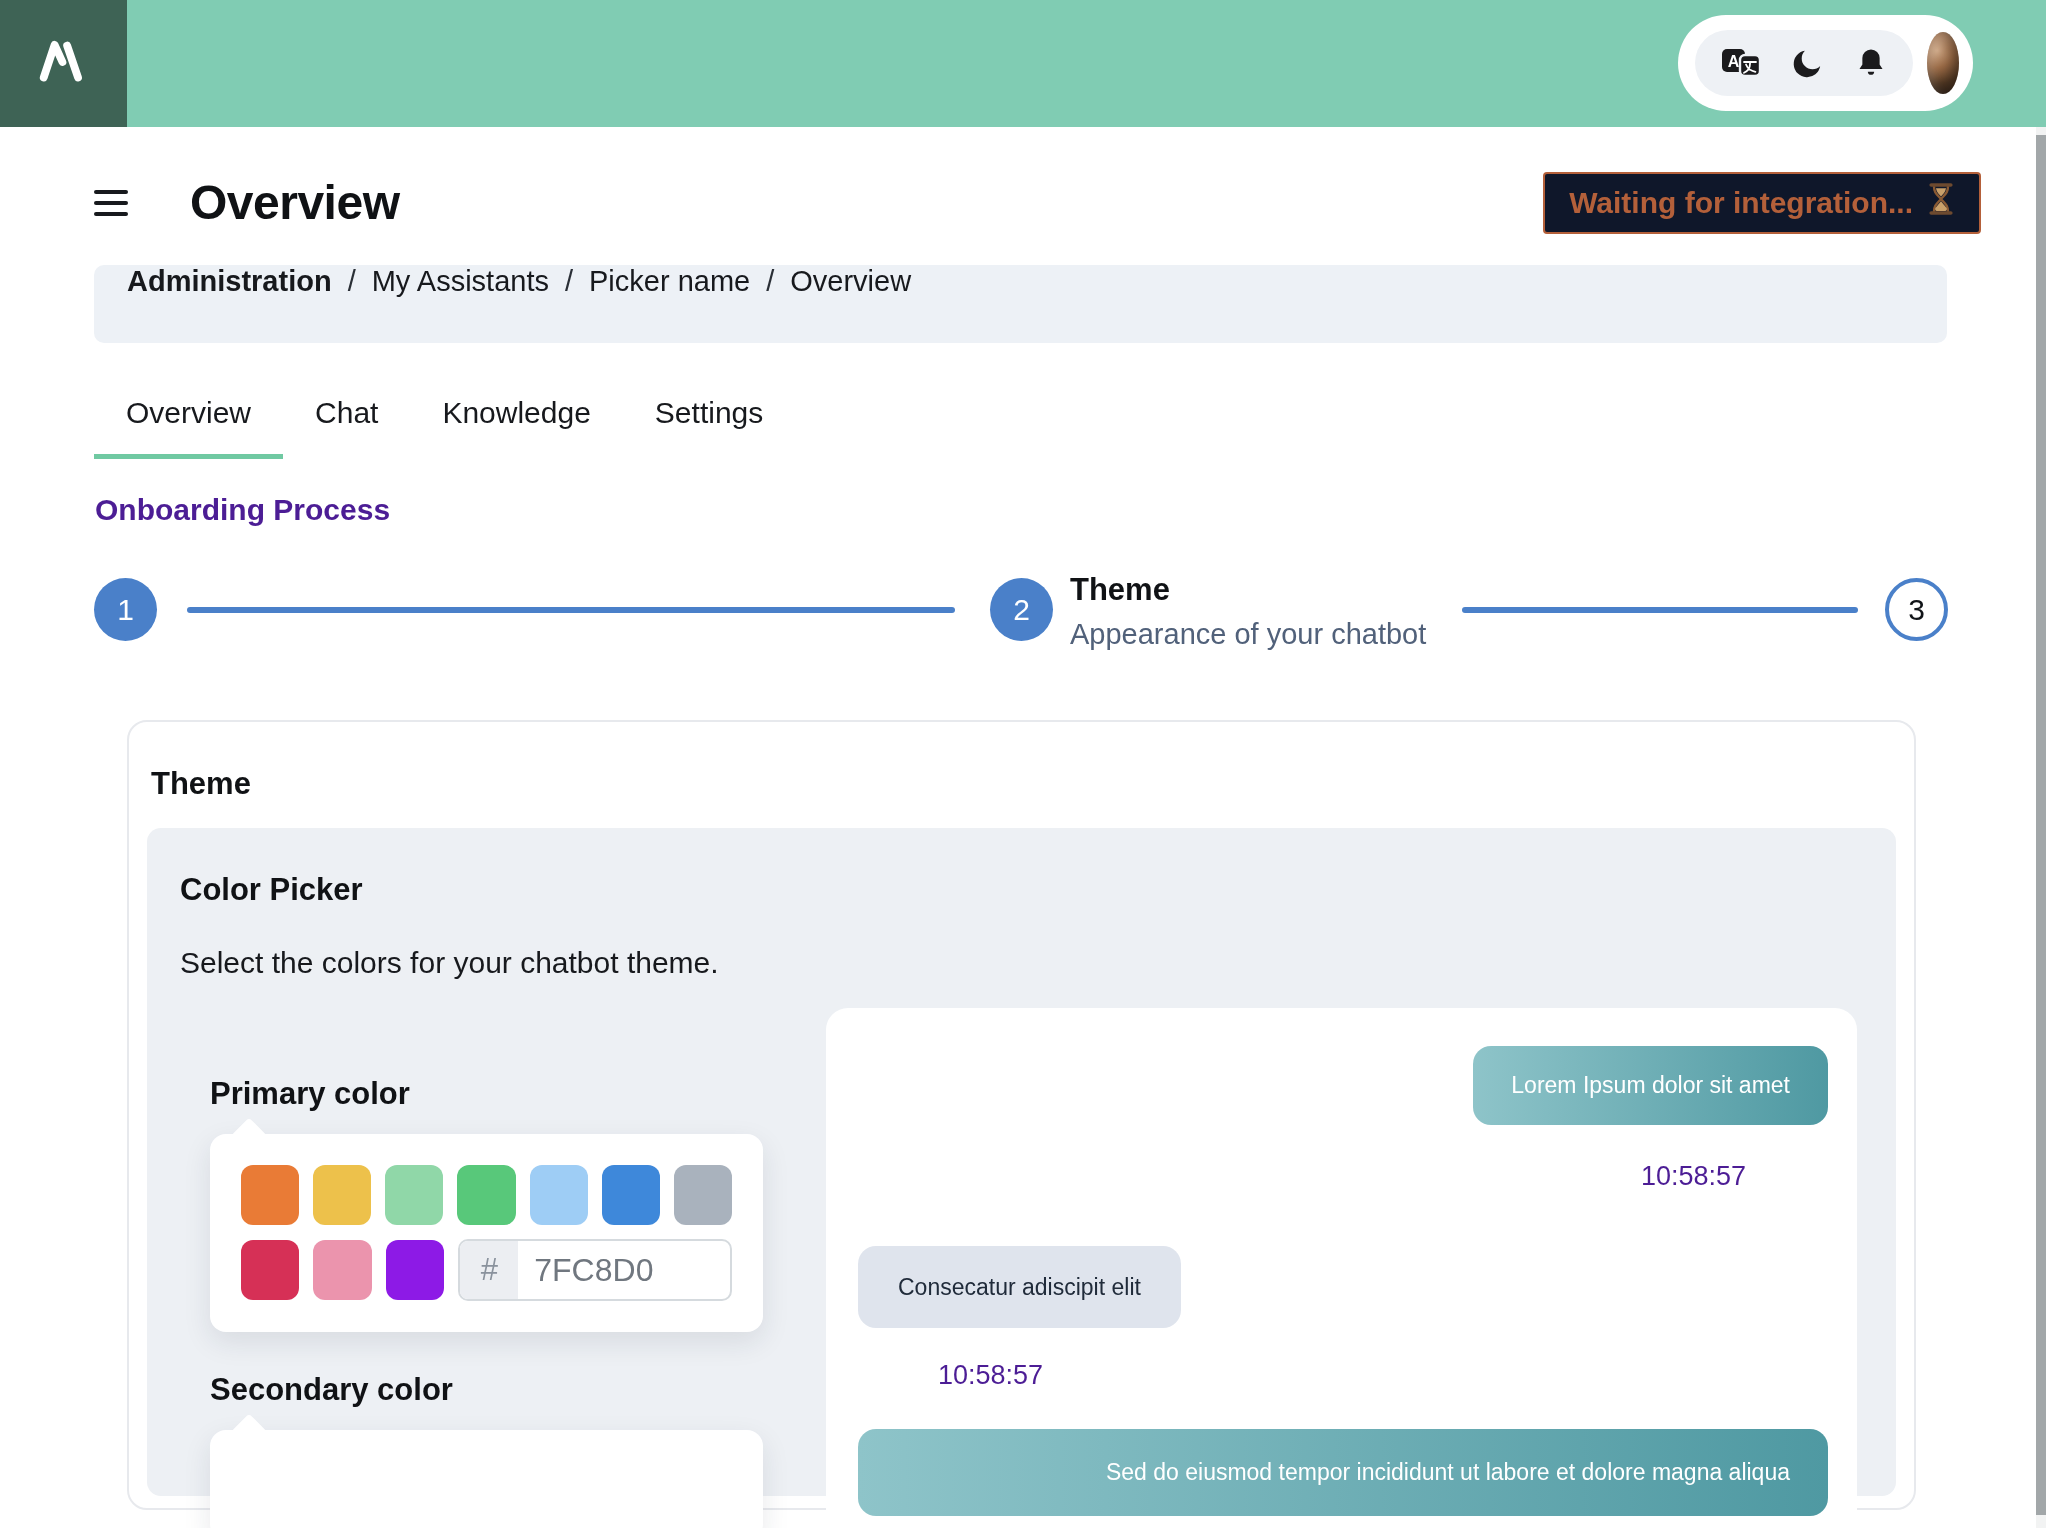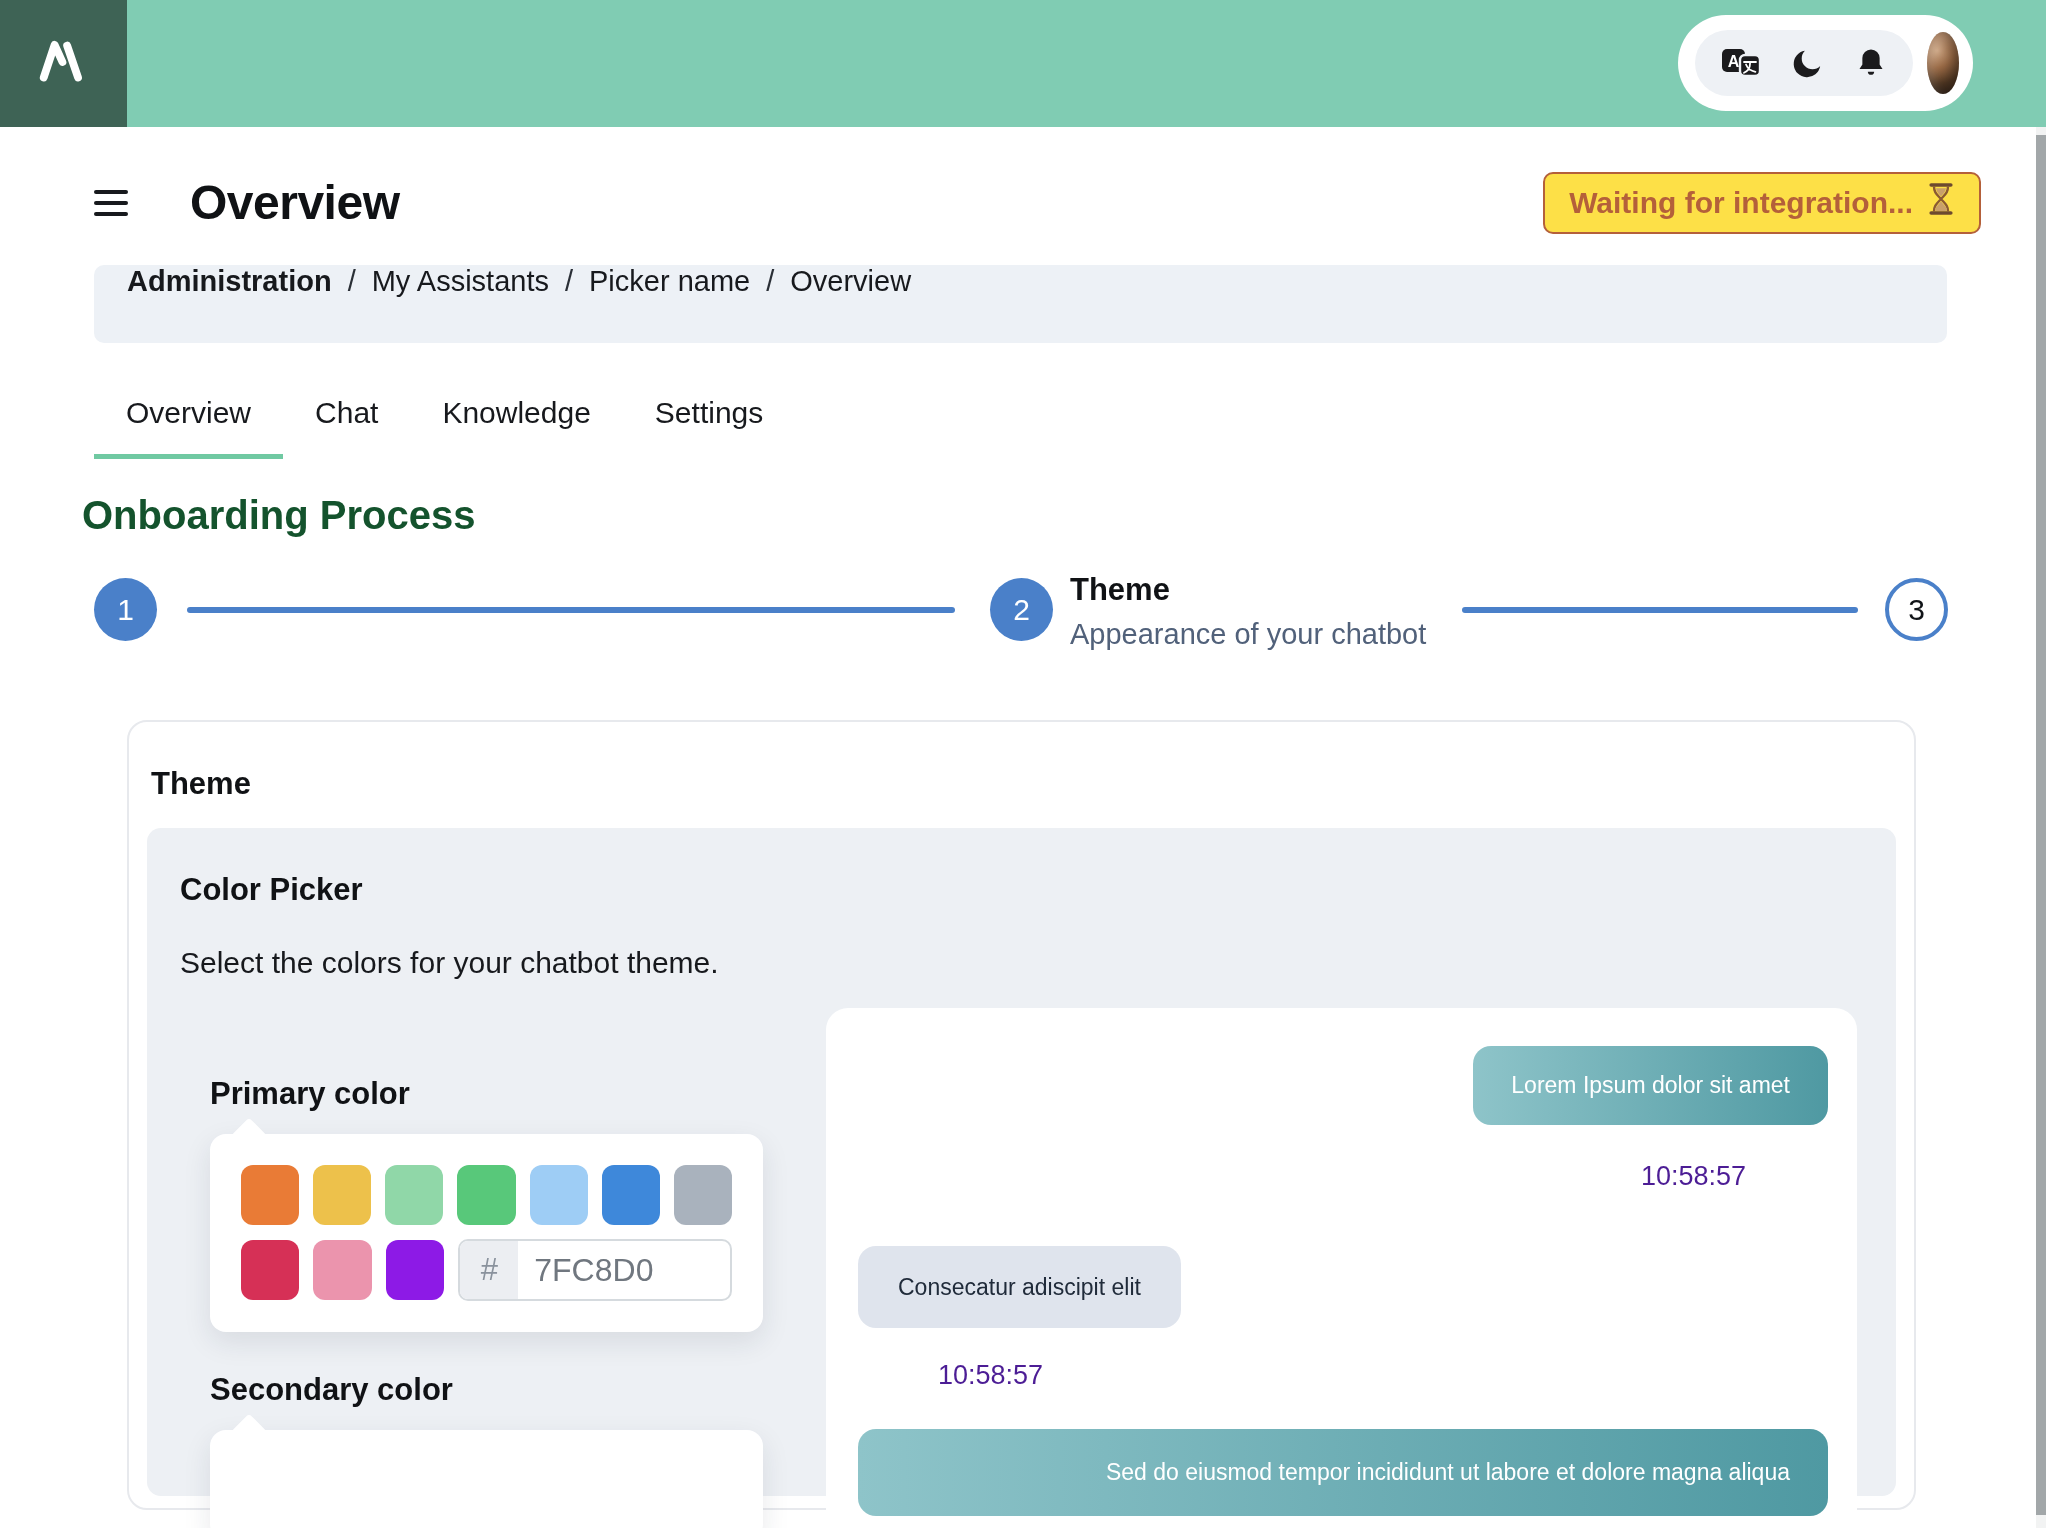--- a/index.html
+++ b/index.html
@@ -26,38 +26,38 @@
   
   .scrollbar-track { position:absolute; top:127px; right:0; width:10px; height:1401px; background:#f2f3f3; }
   .scrollbar-thumb { position:absolute; top:8px; left:0; width:10px; height:1380px; background:#a2a7a9; }
 
   
   .title-row { position:absolute; top:160px; left:94px; right:65px; height:85px; display:flex; align-items:center; }
   .hamburger { width:34px; display:flex; flex-direction:column; gap:7px; cursor:pointer; }
   .hamburger span { display:block; height:4px; background:#17191d; border-radius:2px; }
   .page-title { margin-left:62px; font-size:48px; font-weight:800; letter-spacing:-0.5px; color:#101215; }
   .status-btn { margin-left:auto; height:62px; display:flex; align-items:center; gap:14px;
-                border:2.5px solid #b4603a; border-radius:10px; padding:12px 24px; background:#fde047;
+                border:2.5px solid #b4603a; border-radius:4px; padding:12px 24px; background:#0f172a;
                 color:#b4603a; font-size:30px; font-weight:700; cursor:pointer; }
 
   
   .breadcrumb { position:absolute; top:265px; left:94px; width:1853px; height:78px; background:#edf1f6;
                 border-radius:10px; display:flex; align-items:flex-start; padding-left:33px; gap:16px;
                 font-size:29px; color:#17191d; }
   .breadcrumb .crumb-root { font-weight:700; }
   .breadcrumb .sep { color:#2a2f36; }
   .breadcrumb .crumb { cursor:pointer; }
 
   
   .tabs { position:absolute; top:382px; left:94px; display:flex; }
   .tab { font-size:30px; color:#17191d; padding:14px 32px 24px 32px; border-bottom:5px solid transparent; cursor:pointer; }
   .tab.active { border-bottom-color:#70c9a2; }
 
   
-  .onboarding-title { position:absolute; top:493px; left:82px; font-size:40px; font-weight:800; color:#14532d; }
+  .onboarding-title { position:absolute; top:493px; left:95px; font-size:30px; font-weight:800; color:#4c1d95; }
 
   .stepper { position:absolute; top:560px; left:94px; width:1855px; height:110px; }
   .step-circle { position:absolute; width:63px; height:63px; border-radius:50%; background:#4a80c9;
                  color:#fff; font-size:30px; display:flex; align-items:center; justify-content:center; cursor:pointer; }
   .step-circle.outlined { background:#fff; border:4px solid #4a80c9; color:#111418; }
   .step-line { position:absolute; height:6px; background:#4a80c9; border-radius:3px; top:47px; }
   .step-1 { left:0; top:18px; }
   .line-1 { left:93px; width:768px; }
   .step-2 { left:896px; top:18px; }
   .step2-title { position:absolute; left:976px; top:12px; font-size:31px; font-weight:700; color:#101215; }

